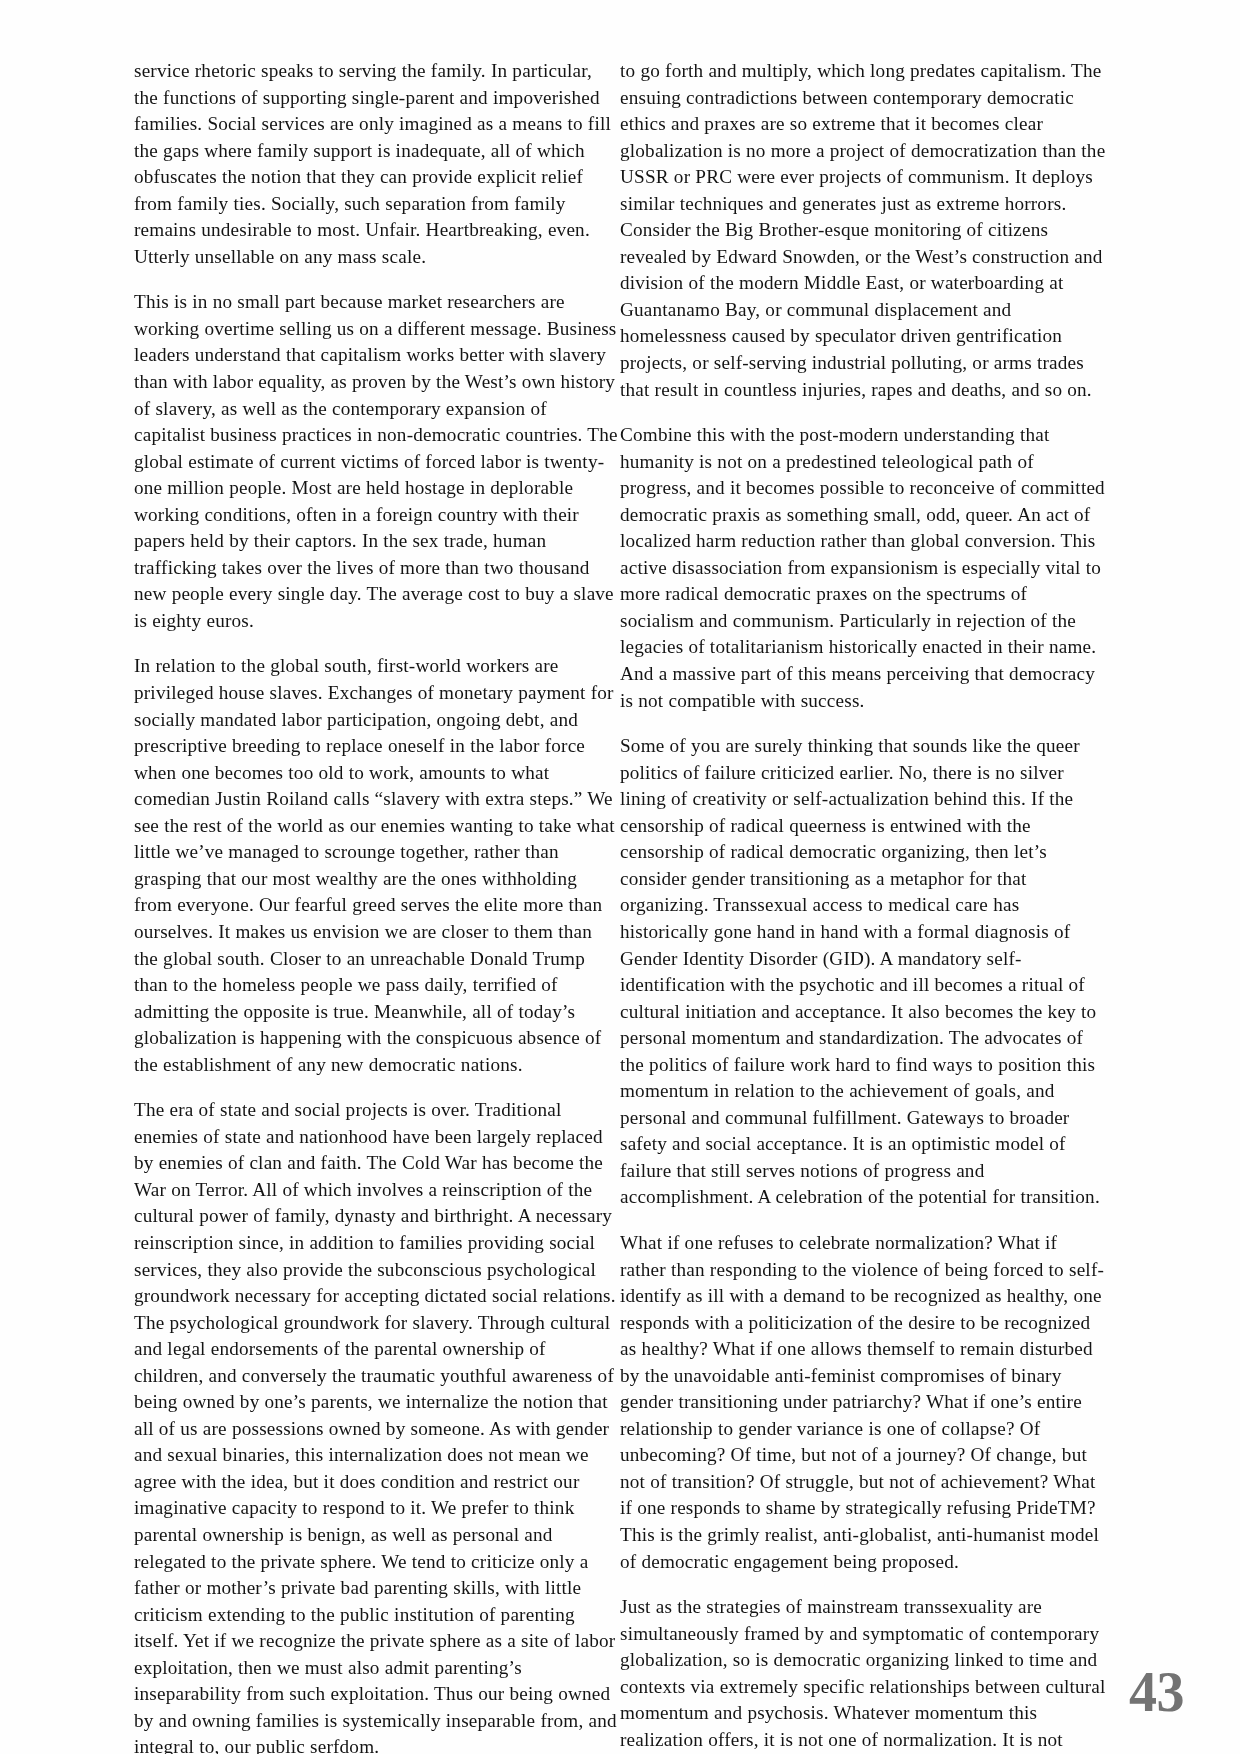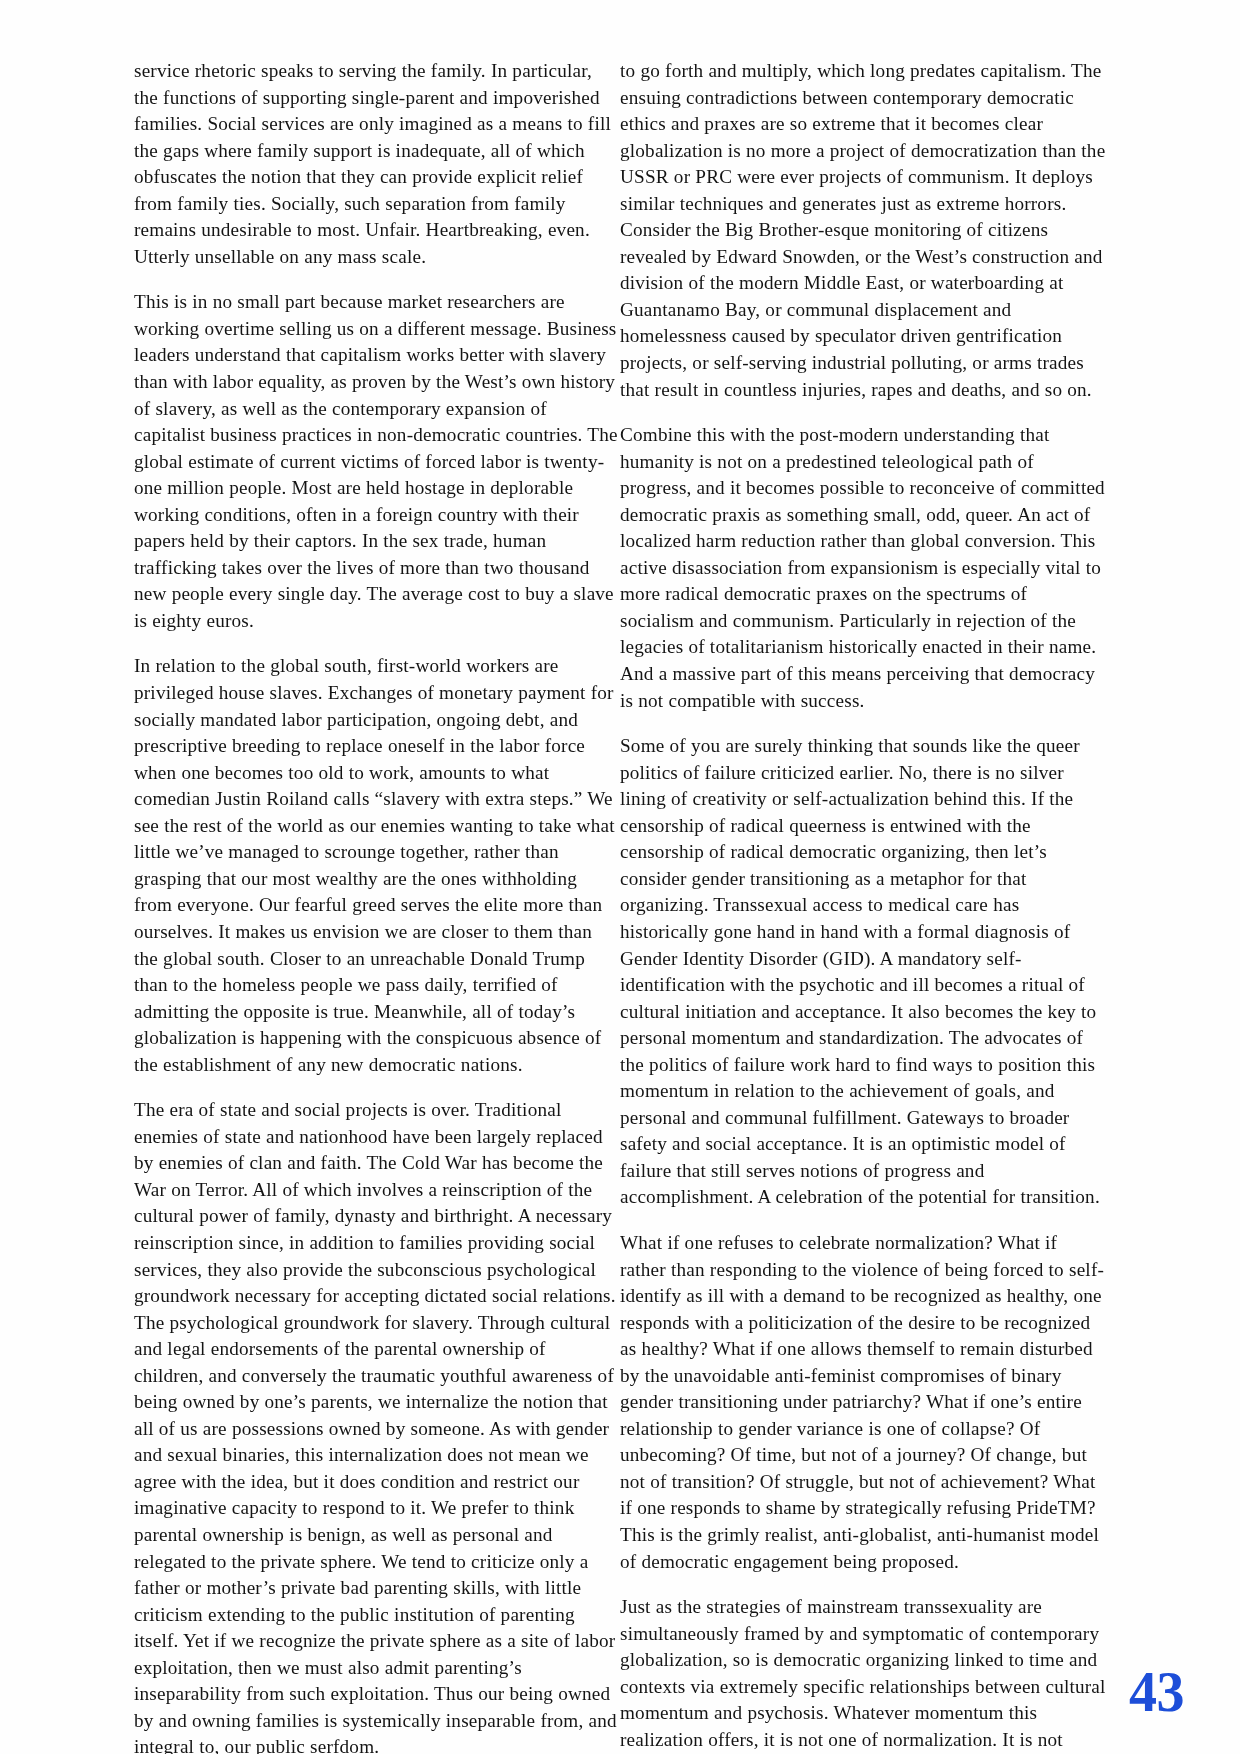--- a/index.html
+++ b/index.html
@@ -49,21 +49,21 @@
     margin-bottom: 0;
   }
   .folio {
     position: absolute;
     right: 56px;
     bottom: 34px;
     font-size: 56px;
     font-weight: bold;
     line-height: 1;
     font-family: "Liberation Serif", "DejaVu Serif", serif;
-    color: #1d4ed8;
+    color: #737373;
     letter-spacing: -0.01em;
   }
 </style>
 </head>
 <body>
 
 <div class="page">
   <div class="columns">
 
     <div class="col">

